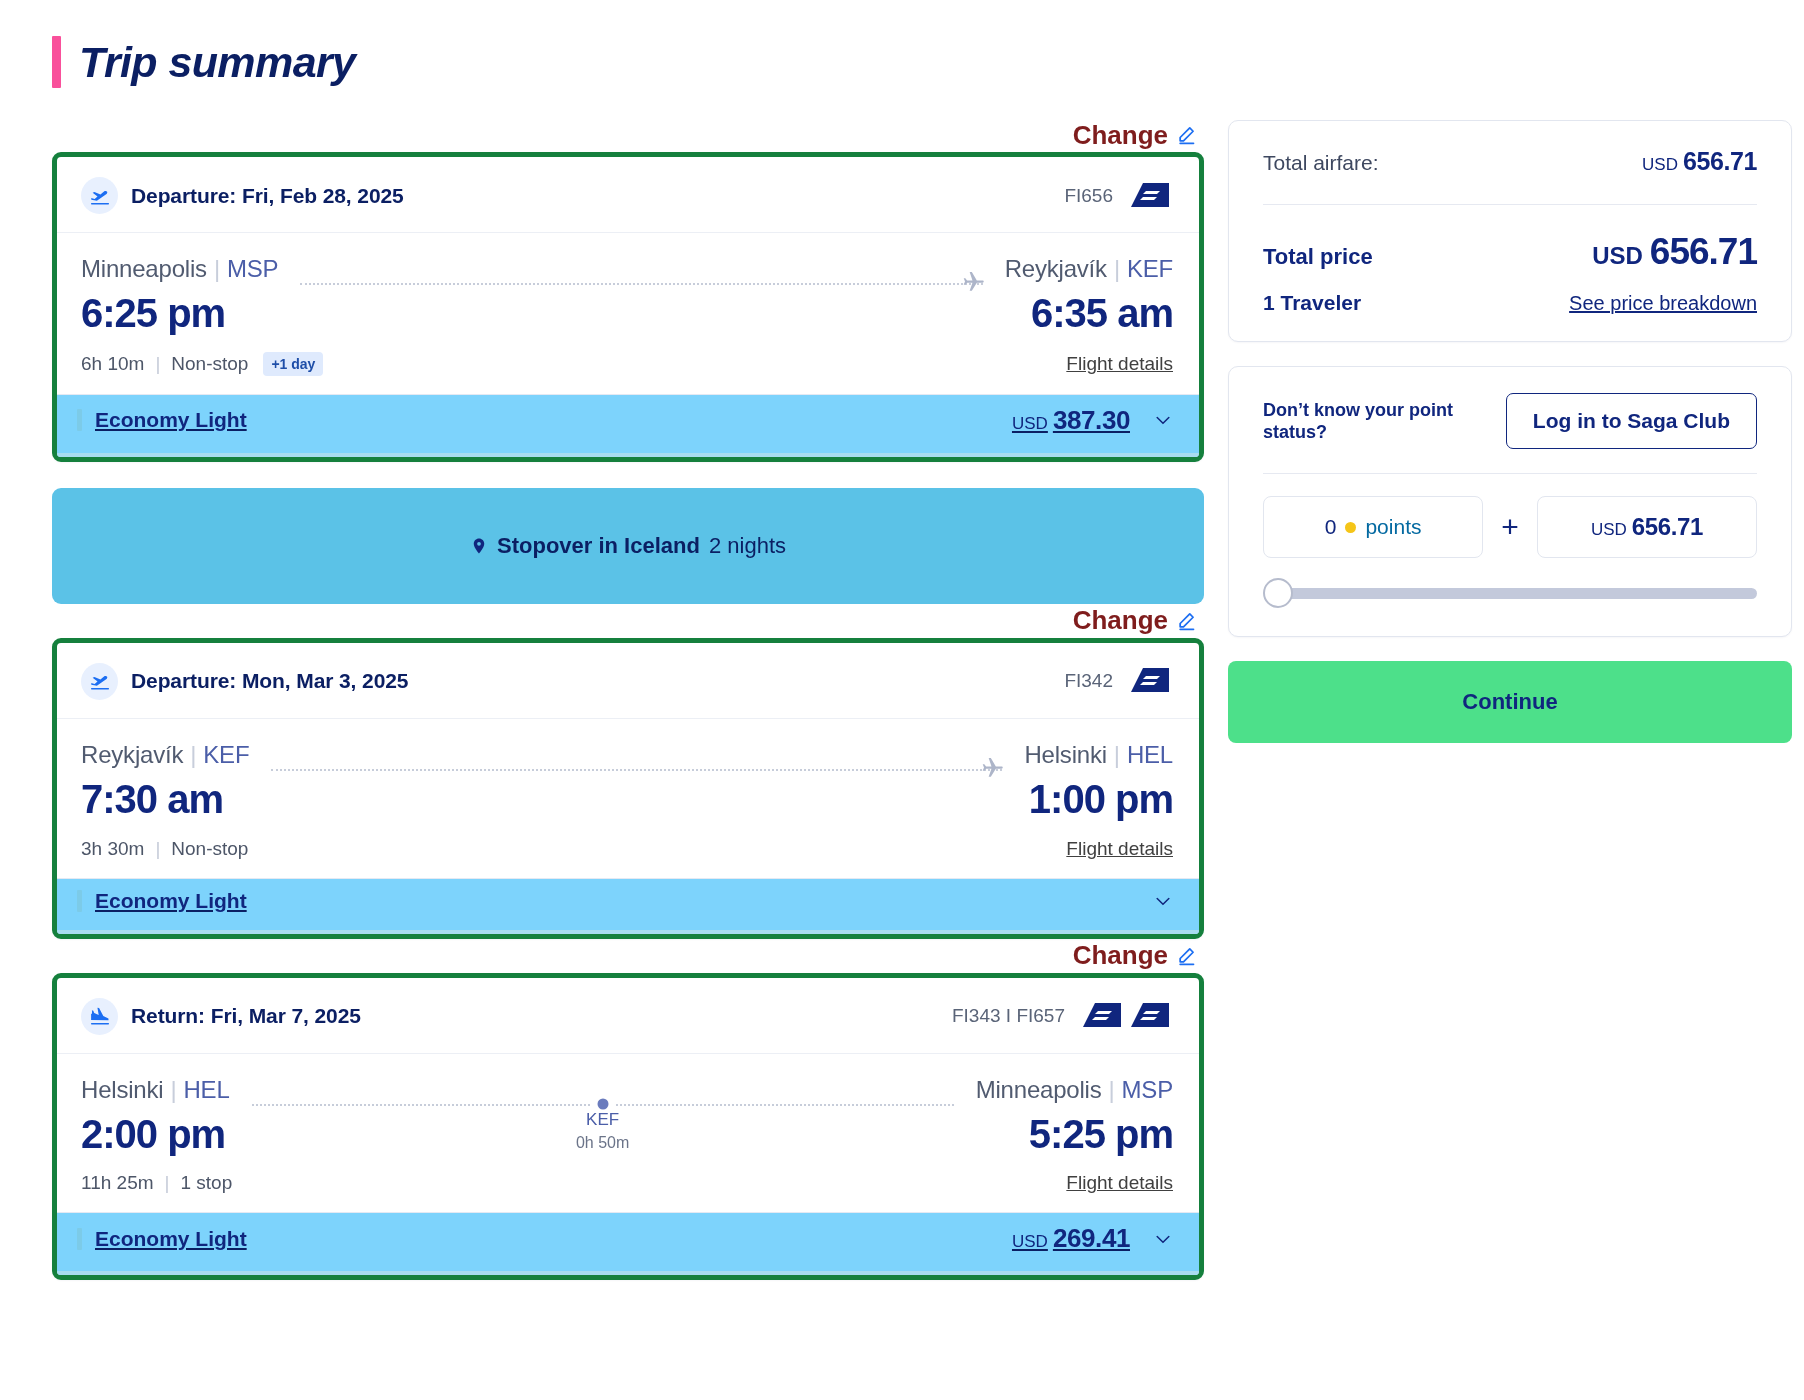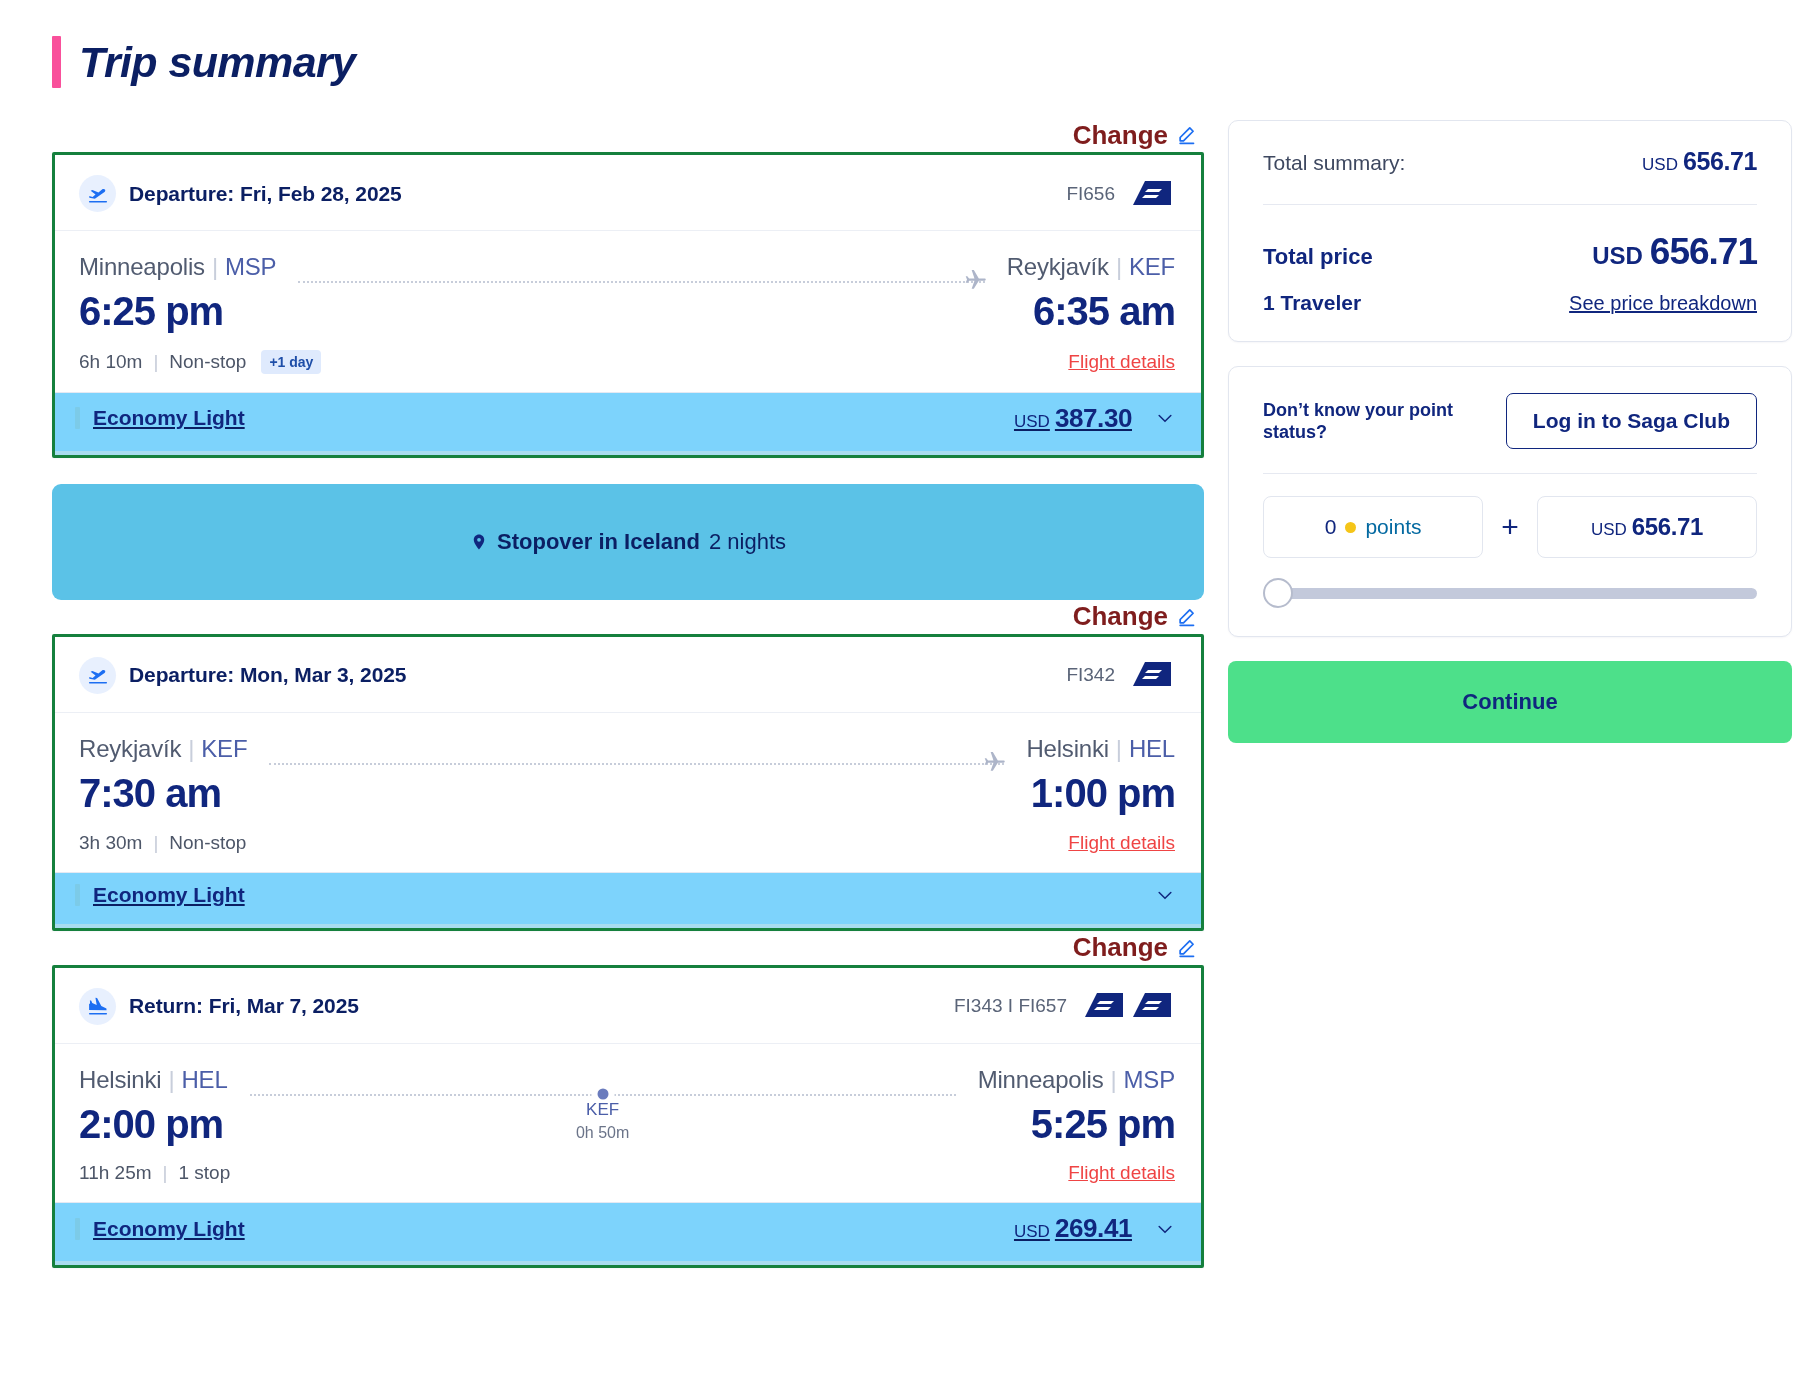--- a/index.html
+++ b/index.html
@@ -68,22 +68,22 @@
     font-size: 26px;
     font-weight: 700;
     cursor: pointer;
     text-decoration: none;
   }
   .change-link .pencil { display: block; }
 
   
   .flight-card {
     background: #fff;
-    border: 3px solid #15803d;
-    border-radius: 2px;
+    border: 5px solid #15803d;
+    border-radius: 9px;
     overflow: hidden;
     box-shadow: 0 1px 2px rgba(16,30,70,0.04);
   }
   .card-head {
     display: flex;
     align-items: center;
     justify-content: space-between;
     padding: 20px 26px 18px 24px;
     border-bottom: 1px solid #eceff5;
   }
@@ -209,21 +209,21 @@
     background: #dfeafd;
     color: #1e4ea8;
     font-size: 14px;
     font-weight: 700;
     border-radius: 4px;
     padding: 4px 8px;
     margin-left: 4px;
   }
   .flight-details-link {
     font-size: 19px;
-    color: #ef4444;
+    color: #404040;
     font-weight: 400;
     text-decoration: underline;
     cursor: pointer;
   }
 
   
   .fare-bar {
     background: #7dd3fc;
     border-top: 1px solid #e4e9f3;
     border-bottom: 4px solid #a8dcf0;
@@ -677,21 +677,21 @@
         </div>
       </div>
 
     </div>
 
     <div class="right-col">
 
       <div class="panel">
         <div class="panel-pad">
           <div class="tot-row">
-            <span class="tot-label">Total summary:</span>
+            <span class="tot-label">Total airfare:</span>
             <span class="price-sm">
               <span class="cur">USD</span><span class="amt">656.71</span>
             </span>
           </div>
 
           <div class="panel-divider"></div>
 
           <div class="tot-big-row">
             <span class="tot-big-label">Total price</span>
             <span class="price-lg">

